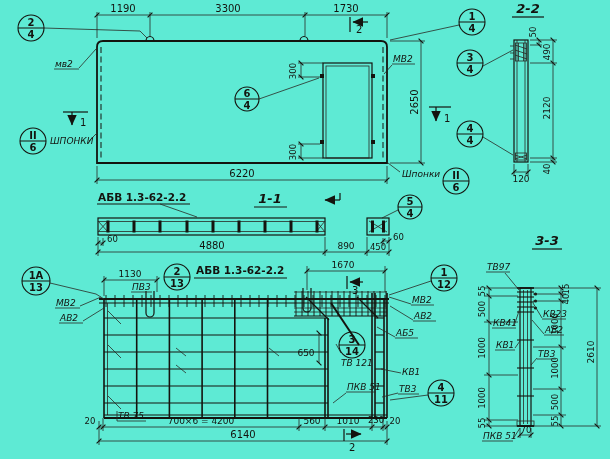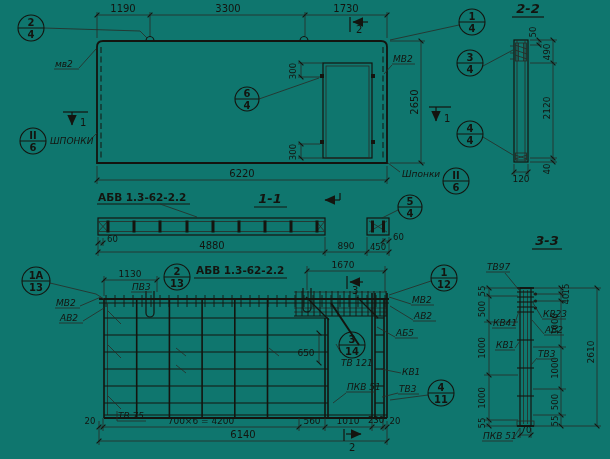--- a/index.html
+++ b/index.html
@@ -1,16 +1,16 @@
 <!DOCTYPE html>
 <html><head>
 <meta charset="utf-8">
 <style>
   html,body{margin:0;padding:0;background:#e8e8e4;}
-  .sheet{width:610px;height:459px;background:#0f766e;position:relative;margin:0 auto;
+  .sheet{width:610px;height:459px;background:#5eead4;position:relative;margin:0 auto;
          font-family:"DejaVu Sans",sans-serif;overflow:hidden;}
   svg{position:absolute;left:0;top:0;}
   svg text{fill:#14140f;}
   .thick{stroke:#14140f;stroke-width:1.8;fill:none;}
   .med{stroke:#14140f;stroke-width:1.2;fill:none;}
   .thin{stroke:#2a2a24;stroke-width:0.8;fill:none;}
   .dash{stroke:#14140f;stroke-width:1;fill:none;stroke-dasharray:6 3.5;}
   .dml{stroke:#2a2a24;stroke-width:0.8;fill:none;}
   .ldr{stroke:#2a2a24;stroke-width:0.8;fill:none;}
   .bar{stroke:#14140f;stroke-width:1.6;fill:none;}

